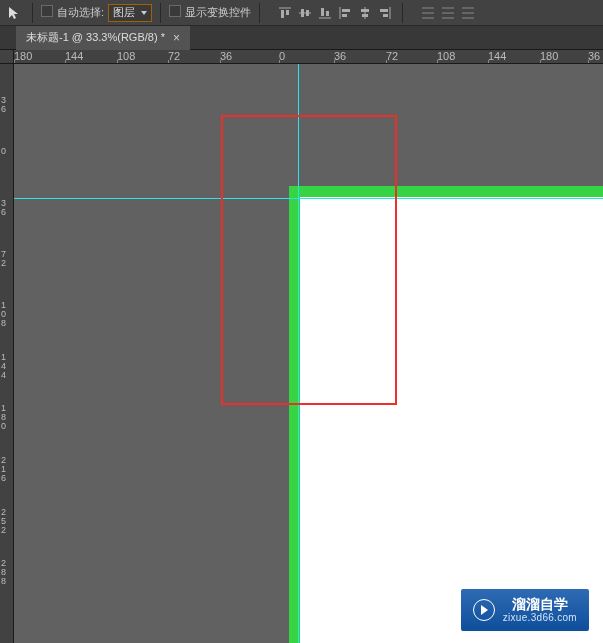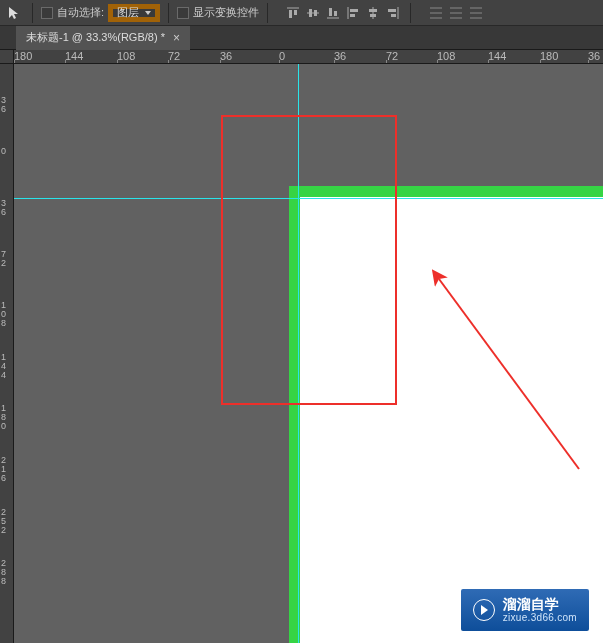--- a/index.html
+++ b/index.html
@@ -37,36 +37,35 @@
     
     .separator {
       width: 1px;
       height: 20px;
       background: #282828;
       margin: 0 4px;
     }
     
     .checkbox-wrap {
       display: flex;
-      align-items: center;
       gap: 4px;
     }
     
     .checkbox {
       width: 12px;
       height: 12px;
       border: 1px solid #6a6a6a;
       background: #3a3a3a;
     }
     
     .dropdown {
       display: flex;
       align-items: center;
       background: #3a3a3a;
-      border: 5px solid #a16207;
+      border: 1px solid #a16207;
       height: 18px;
       padding: 0 4px;
       gap: 6px;
       color: #ddd;
     }
     
     .dropdown-arrow {
       width: 0;
       height: 0;
       border-left: 3px solid transparent;
@@ -181,20 +180,21 @@
     
     
     .canvas-area {
       position: absolute;
       top: 64px;
       left: 14px;
       right: 0;
       bottom: 0;
       background: #616161;
       overflow: hidden;
+      text-align: center;
     }
     
     .artboard {
       position: absolute;
       left: 275px;
       top: 122px;
       width: 328px;
       height: 457px;
       background: #fff;
       border-top: 11px solid #36d445;

